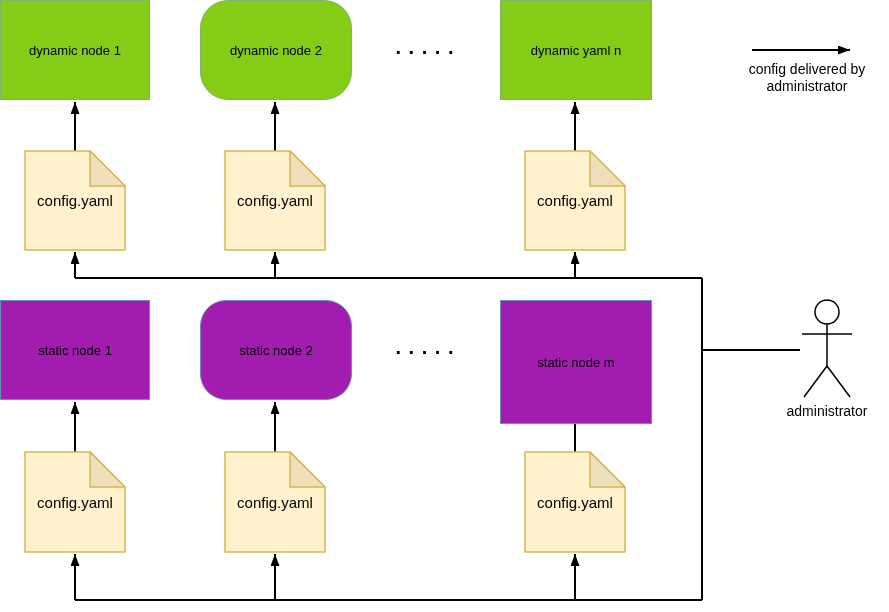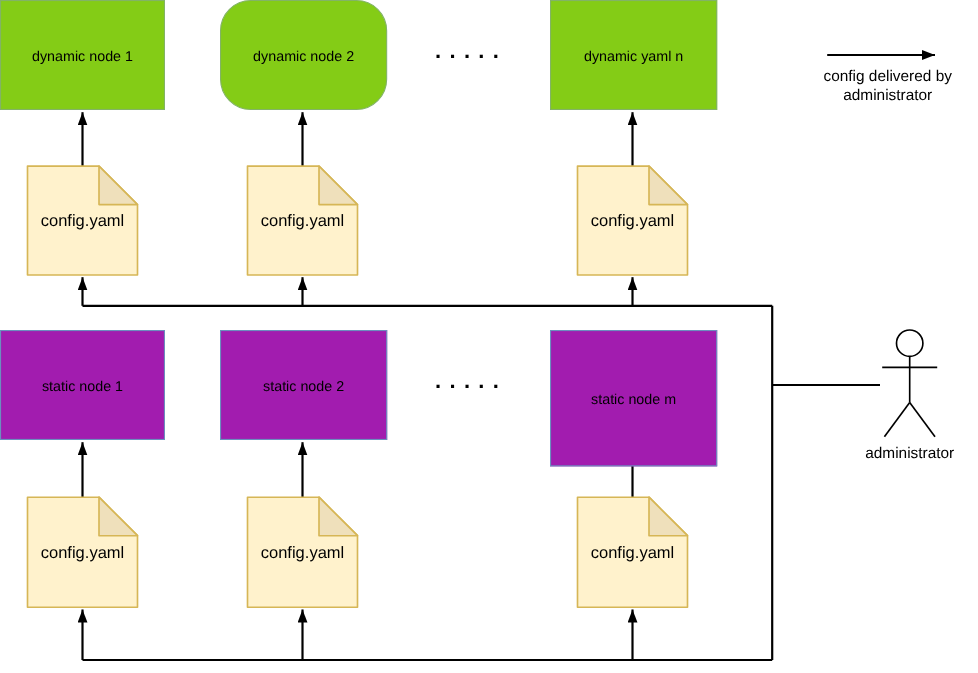--- a/index.html
+++ b/index.html
@@ -137,21 +137,21 @@
     <span>dynamic node 2</span>
   </div>
   <div class="node green" style="left:500px;top:0;width:152px;height:100px;">
     <span>dynamic yaml n</span>
   </div>
   <div class="ellipsis" style="left:385px;top:36px;width:80px;height:22px;line-height:22px;">. . . . .</div>
 
   <div class="node blue" style="left:0;top:300px;width:150px;height:100px;">
     <span>static node 1</span>
   </div>
-  <div class="node blue" style="left:200px;top:300px;width:152px;height:100px;">
+  <div class="node blue" style="left:200px;top:300px;width:152px;height:100px;border-radius:26px;">
     <span>static node 2</span>
   </div>
   <div class="node blue" style="left:500px;top:300px;width:152px;height:124px;">
     <span>static node m</span>
   </div>
   <div class="ellipsis" style="left:385px;top:336px;width:80px;height:22px;line-height:22px;">. . . . .</div>
 
   <div class="file-label" style="left:25px;top:151px;width:100px;height:99px;">config.yaml</div>
   <div class="file-label" style="left:225px;top:151px;width:100px;height:99px;">config.yaml</div>
   <div class="file-label" style="left:525px;top:151px;width:100px;height:99px;">config.yaml</div>

